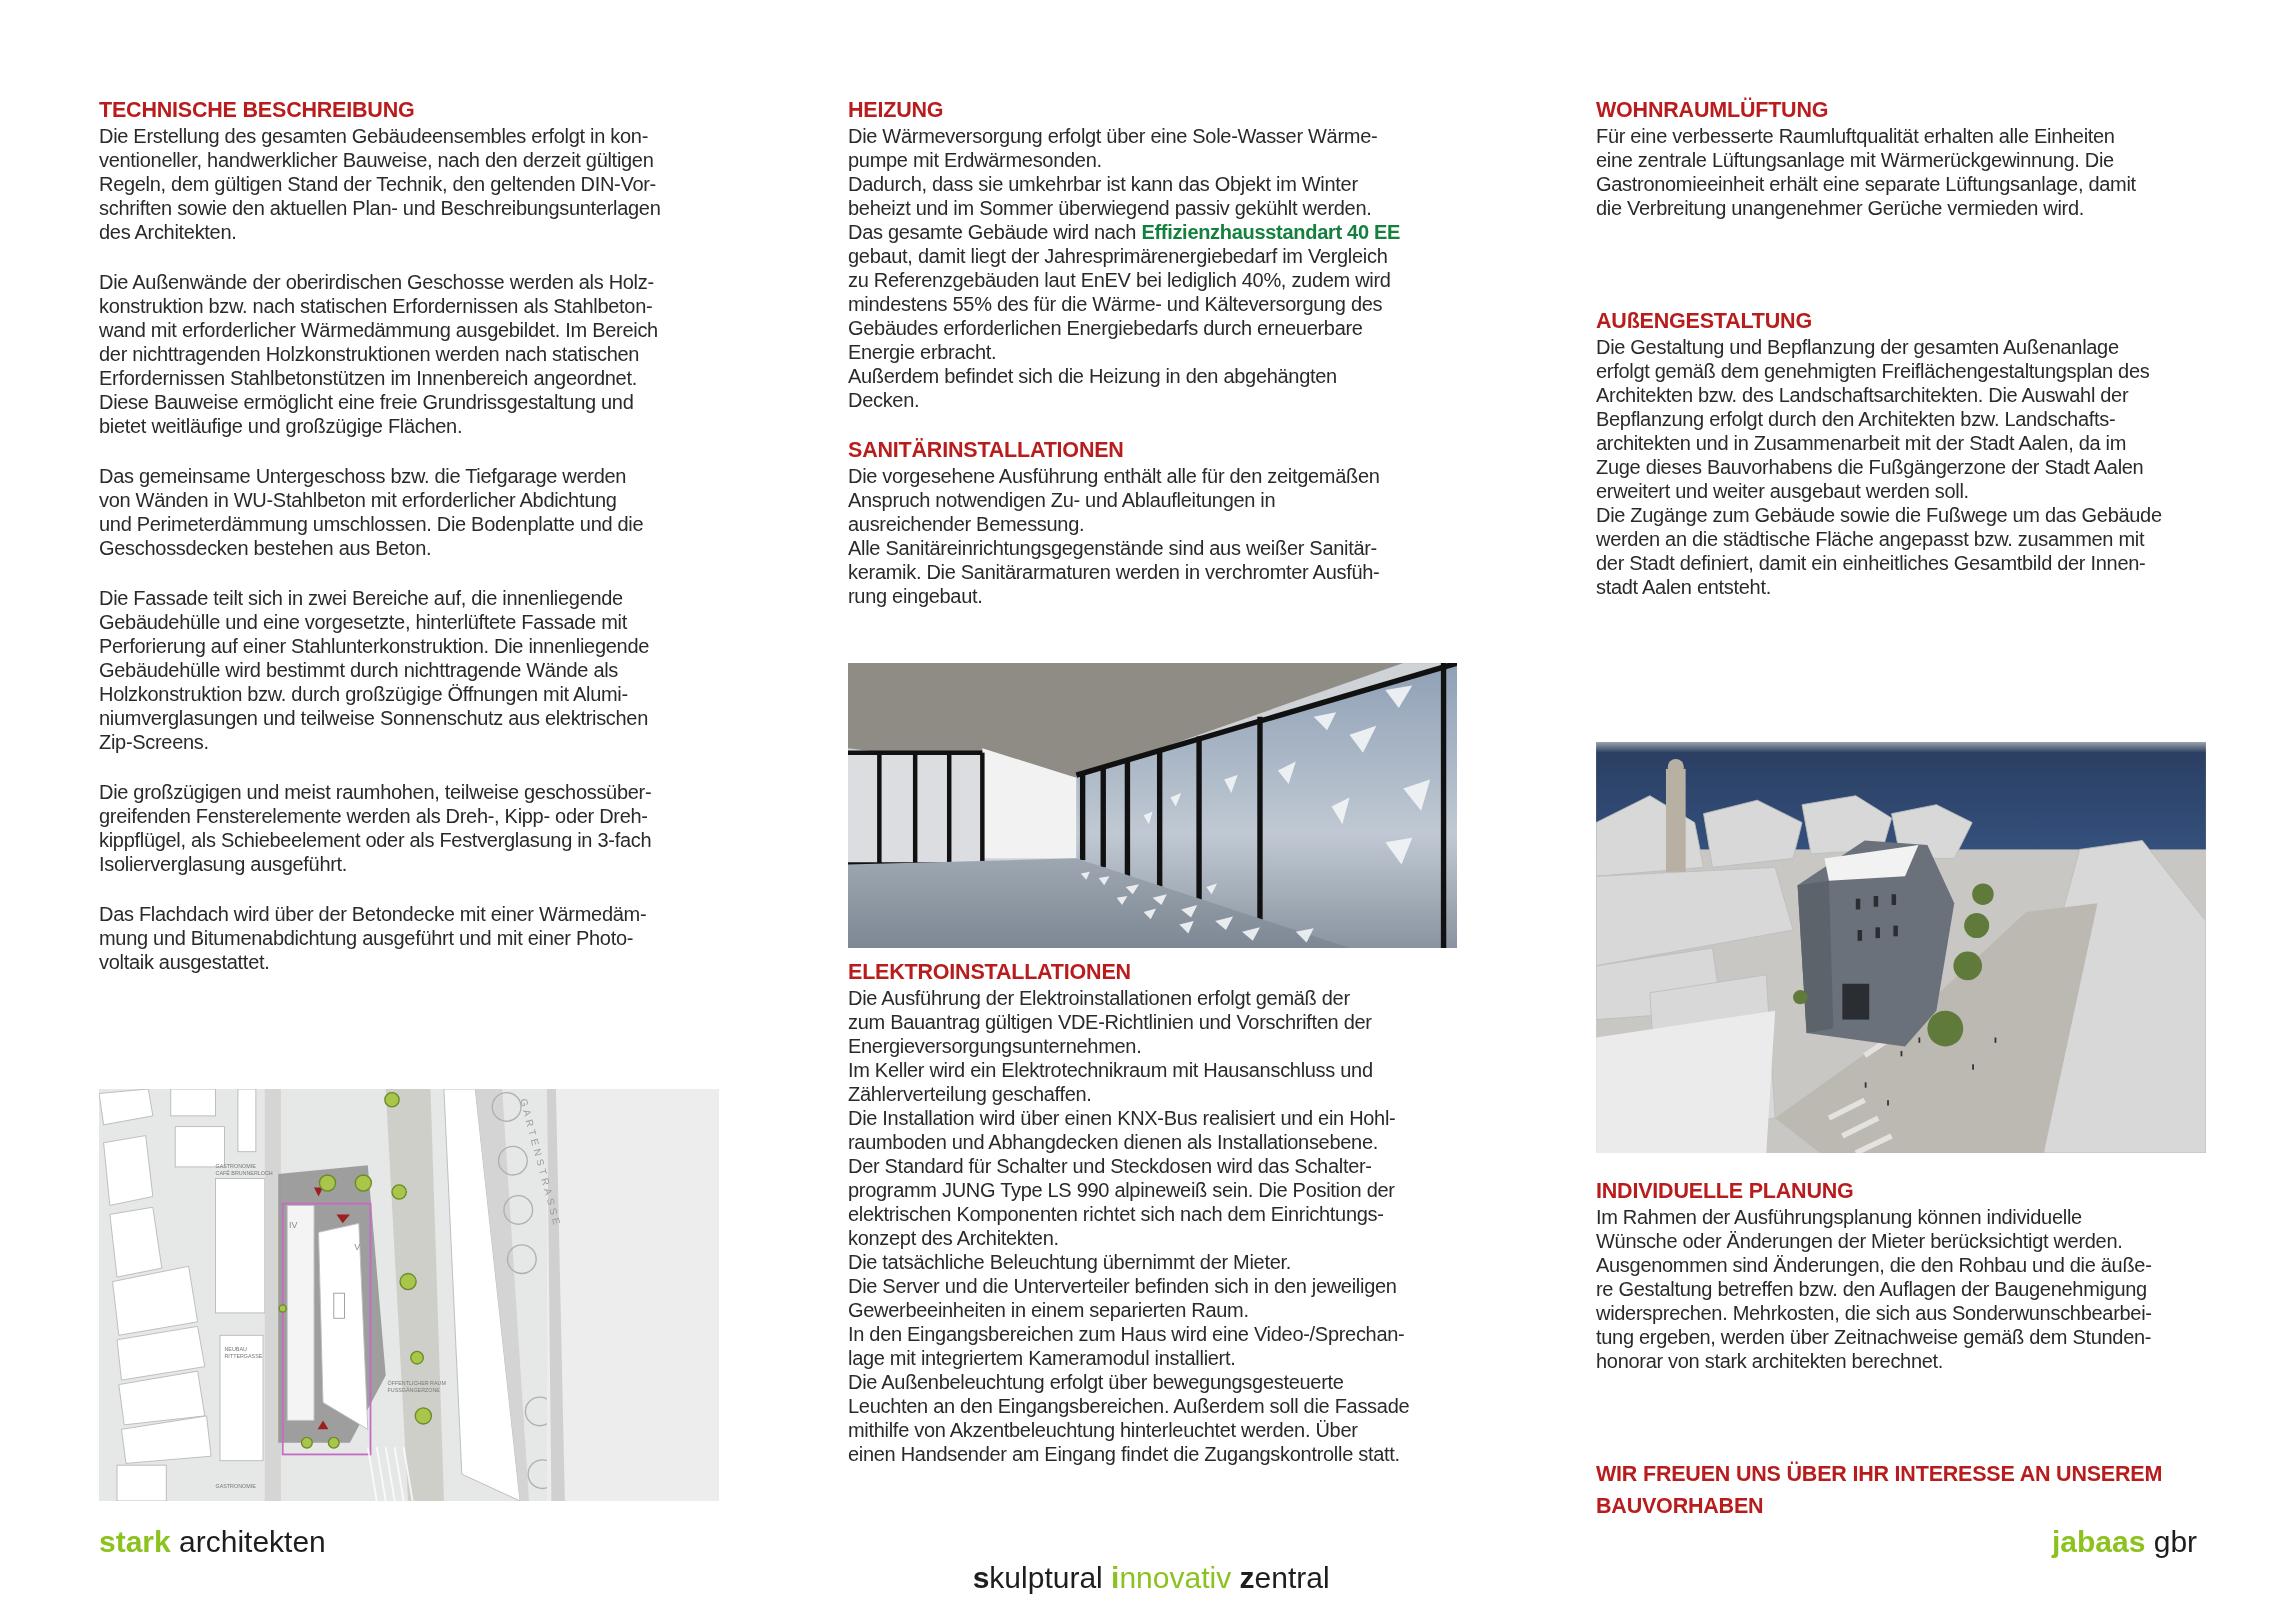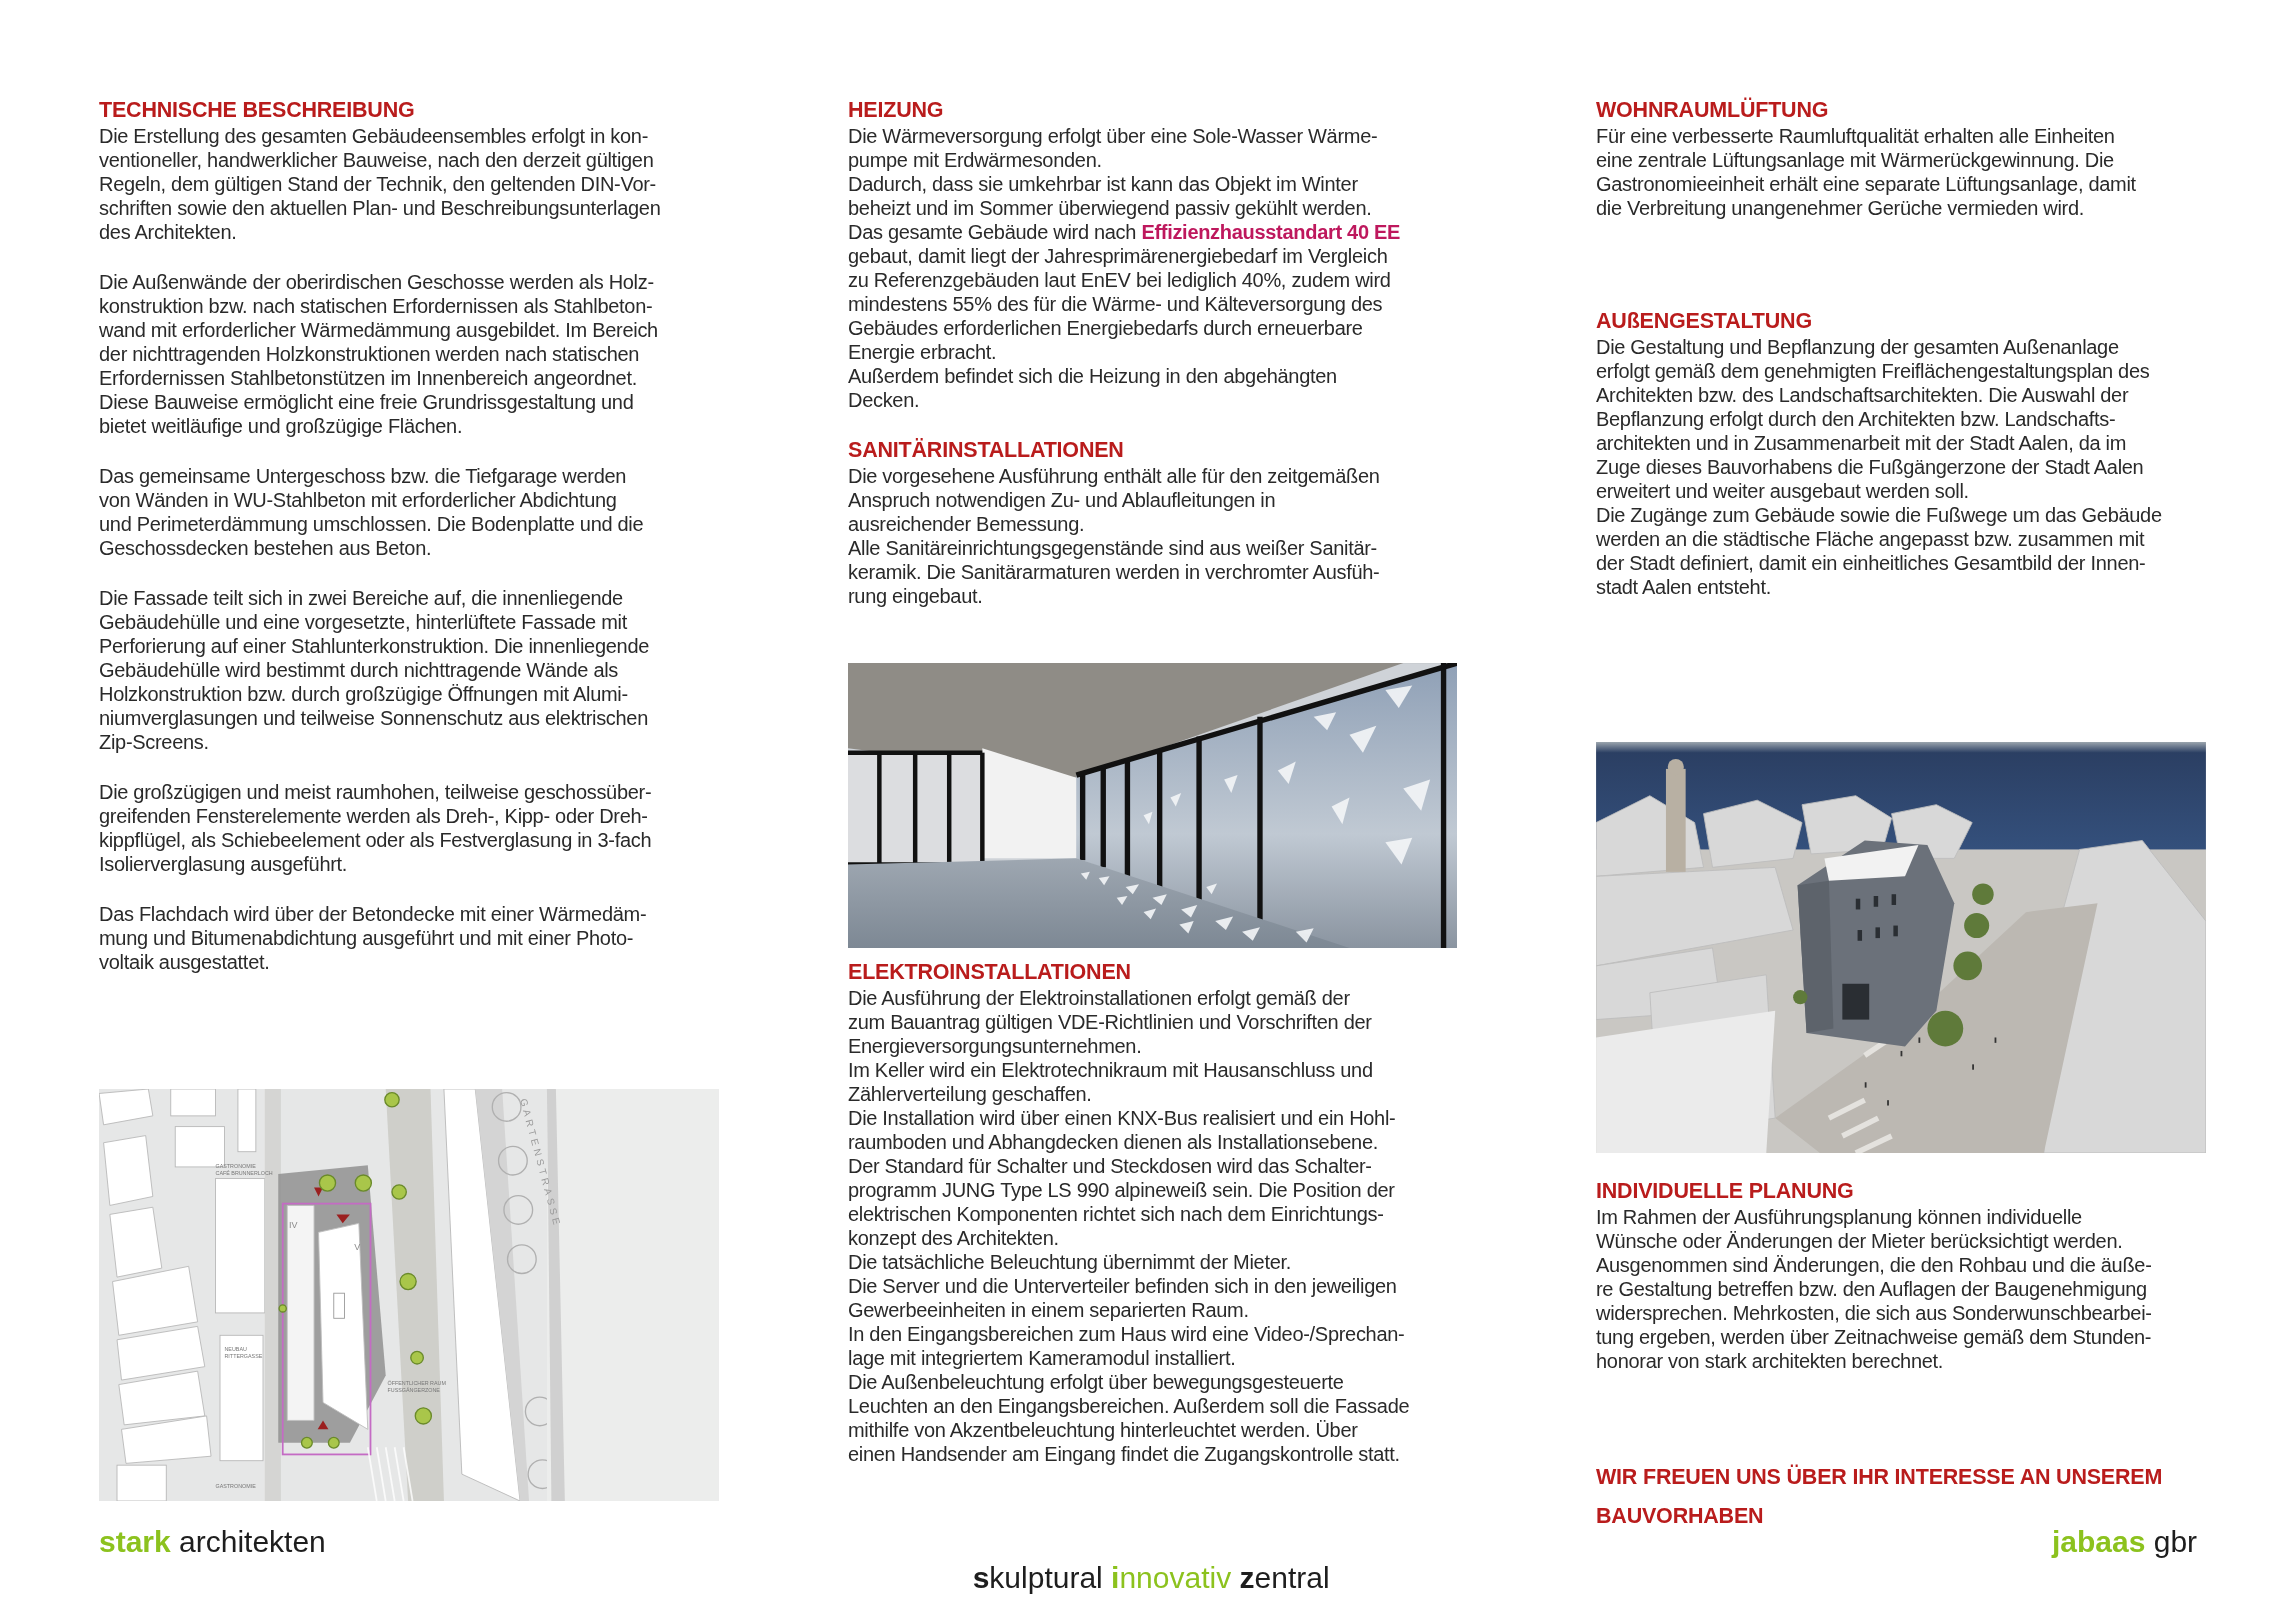--- a/index.html
+++ b/index.html
@@ -13,21 +13,21 @@
   .col-right { left: 1596px; width: 618px; }
   .section { margin: 0; }
   .heading {
     font-weight: bold; font-size: 21.5px; line-height: 27px; color: #b91c1c;
     margin: 0; letter-spacing: -0.2px;
   }
   .para {
     font-size: 20px; line-height: 24px; color: #2a2a2a; margin: 0;
     white-space: pre-line; letter-spacing: -0.3px;
   }
-  .para b { color: #be185d; }
+  .para b { color: #15803d; }
   .gap { height: 26px; }
   .img-box { position: absolute; overflow: hidden; }
   .siteplan { left: 99px; top: 1089px; width: 620px; height: 412px; background: #e9eaea; }
   .interior { left: 848px; top: 663px; width: 609px; height: 285px; background: #999; }
   .aerial { left: 1596px; top: 742px; width: 610px; height: 411px; background: #cfcfcf; }
   .footer-item { position: absolute; top: 1524px; font-size: 30px; line-height: 36px; color: #1e1e1e; }
   .footer-left { left: 99px; }
   .footer-mid { left: 956px; }
   .footer-right { left: 2052px; }
   .green { color: #8cc21e; }
@@ -382,21 +382,21 @@
 Wünsche oder Änderungen der Mieter berücksichtigt werden.
 Ausgenommen sind Änderungen, die den Rohbau und die äuße-
 re Gestaltung betreffen bzw. den Auflagen der Baugenehmigung
 widersprechen. Mehrkosten, die sich aus Sonderwunschbearbei-
 tung ergeben, werden über Zeitnachweise gemäß dem Stunden-
 honorar von stark architekten berechnet.</p>
   </div>
 </div>
 
 <div class="closing">
-  <h2 class="heading" style="white-space:pre-line; line-height:39px;">WIR FREUEN UNS ÜBER IHR INTERESSE AN UNSEREM
+  <h2 class="heading" style="white-space:pre-line; line-height:32px;">WIR FREUEN UNS ÜBER IHR INTERESSE AN UNSEREM
 BAUVORHABEN</h2>
 </div>
 
 <div class="footer-item footer-left"><span class="green bold">stark</span><span style="white-space:pre"> architekten</span></div>
 
 <div class="footer-item footer-mid" style="white-space:pre">
   <span class="bold">s</span><span>kulptural </span><span class="green bold">i</span><span class="green">nnovativ </span><span class="bold">z</span><span>entral</span>
 </div>
 
 <div class="footer-item footer-right"><span class="green bold">jabaas</span><span style="white-space:pre"> gbr</span></div>

